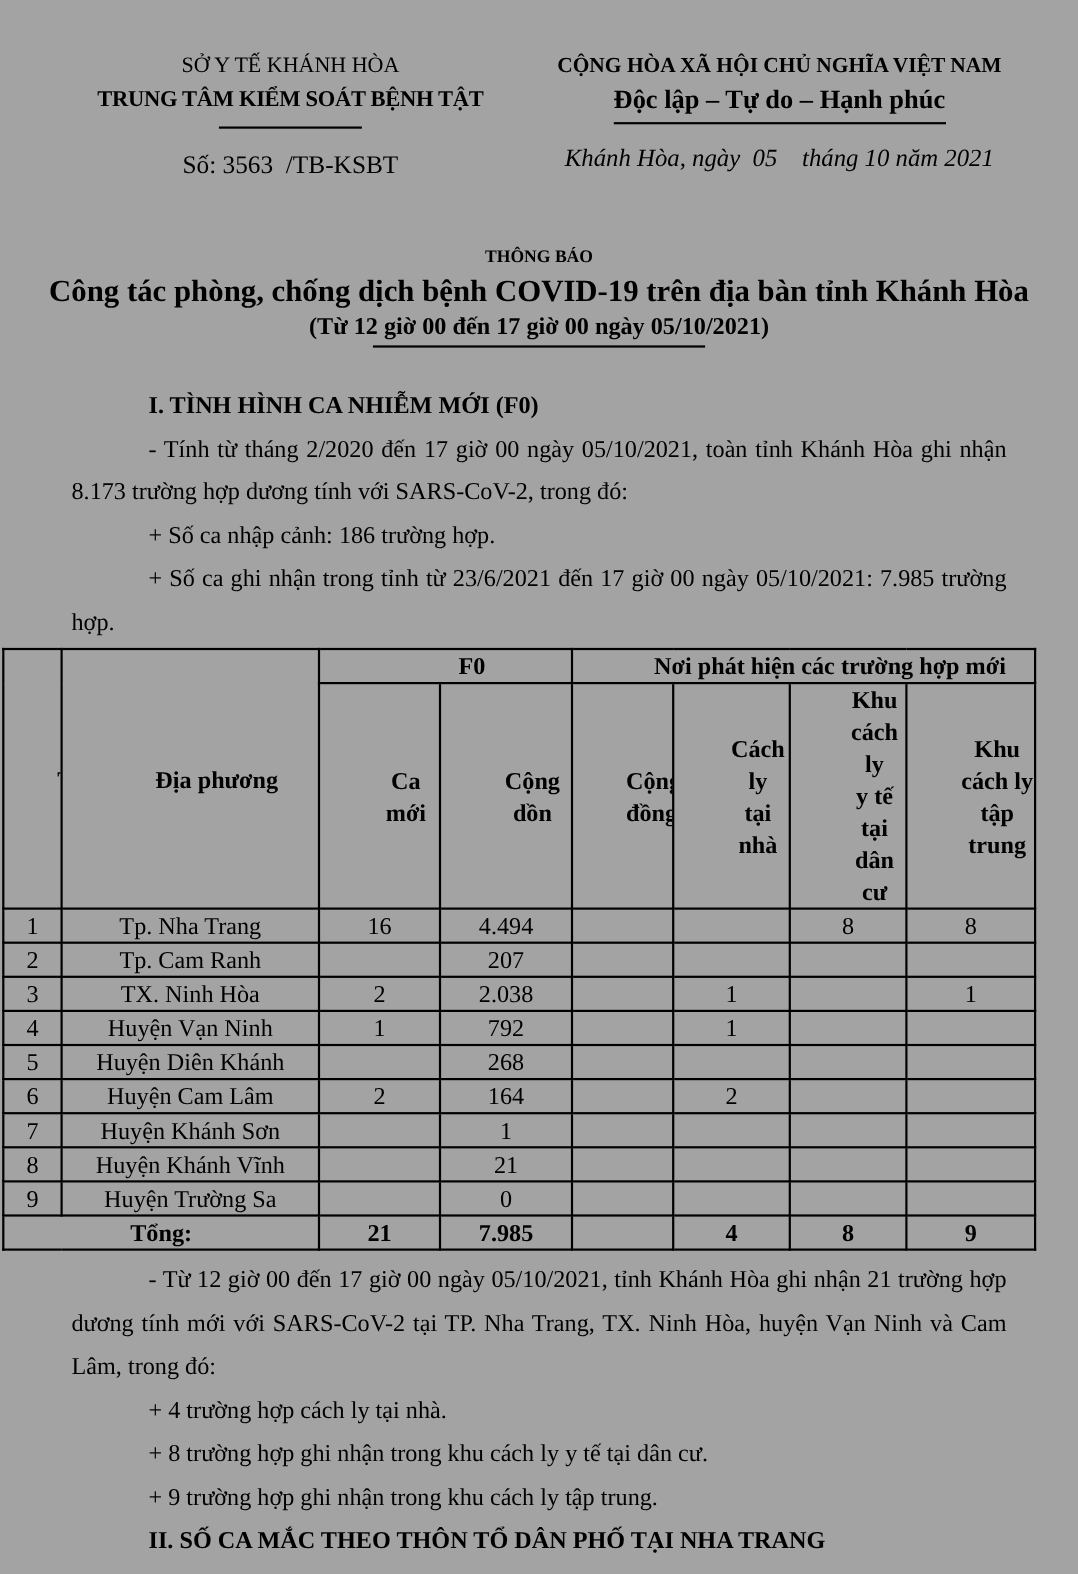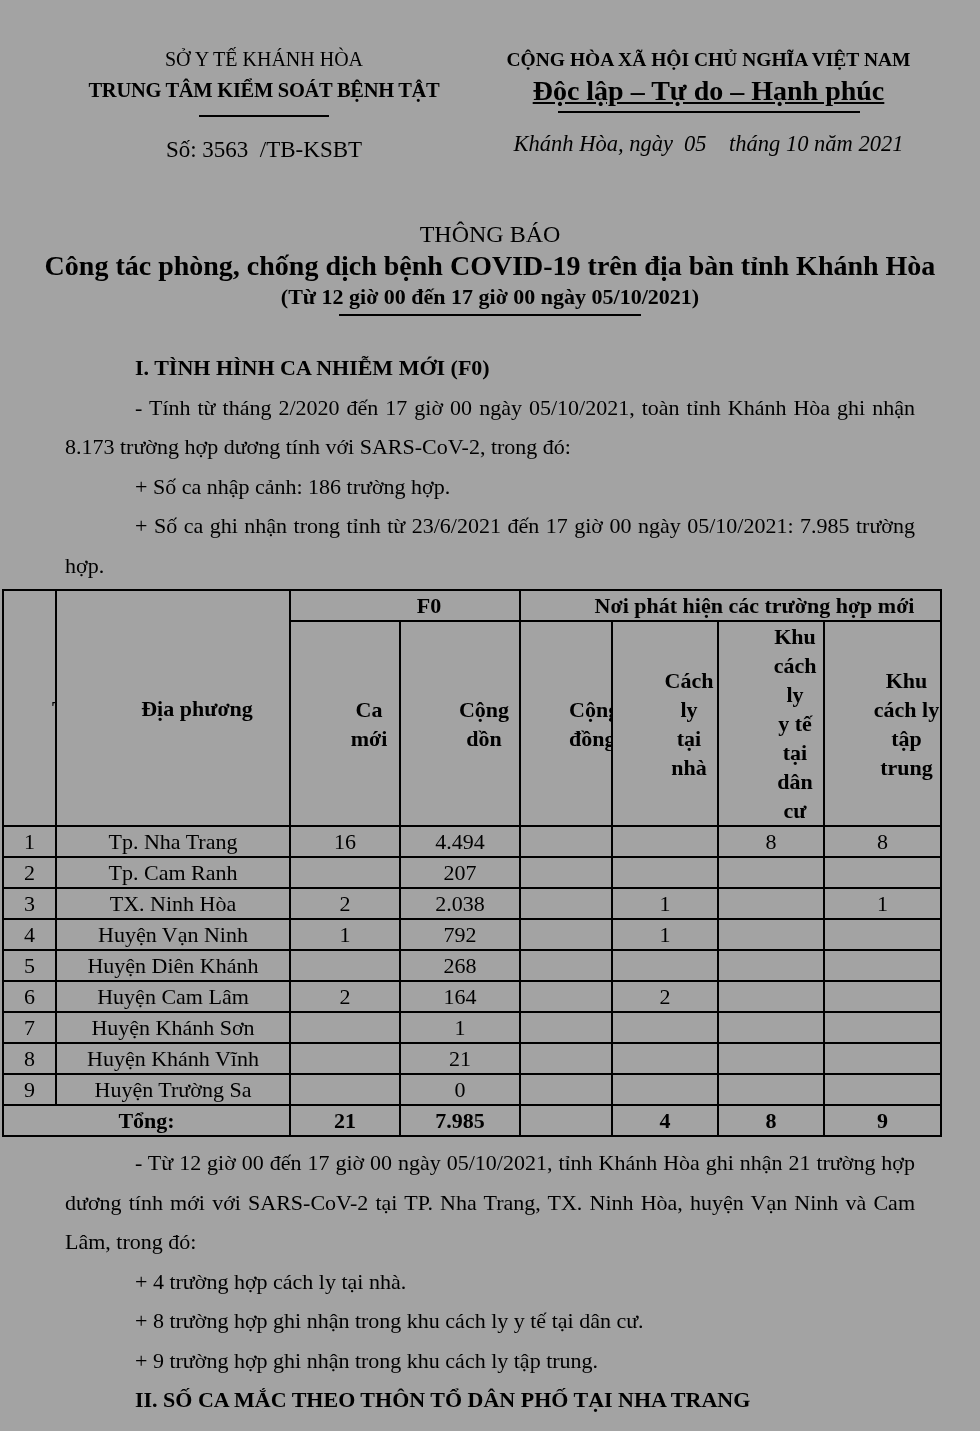--- a/index.html
+++ b/index.html
@@ -17,26 +17,26 @@
   
   .header { display: flex; padding-top: 44px; }
   .hdr-left { width: 470px; padding-left: 58px; box-sizing: border-box; text-align: center; }
   .hdr-right { width: 477px; text-align: center; }
   .org-parent { font-size: 20px; line-height: 30px; }
   .org-name   { font-size: 20.5px; font-weight: bold; line-height: 32px; letter-spacing: -0.3px; }
   .rule { height: 0; border-top: 2.5px solid #000; }
   .rule-left  { width: 130px; margin: 9px auto 0; }
   .doc-number { font-size: 23px; margin-top: 20px; white-space: pre; }
   .national-title { font-size: 19.5px; font-weight: bold; line-height: 32px; }
-  .national-motto { font-size: 28px; font-weight: bold; line-height: 30px; text-decoration: underline; }
+  .national-motto { font-size: 24px; font-weight: bold; line-height: 30px; }
   .rule-right { width: 302px; margin: 5px auto 0; }
   .place-date { font-size: 22.5px; font-style: italic; margin-top: 18px; white-space: pre; }
   
   .title-block { text-align: center; margin-top: 55px; }
-  .title-1 { font-size: 24px; font-weight: normal; line-height: 32px; }
+  .title-1 { font-size: 16px; font-weight: bold; line-height: 32px; }
   .title-2 { font-size: 28px; font-weight: bold; line-height: 31px; }
   .title-3 { font-size: 22px; font-weight: bold; line-height: 31px; }
   .rule-title { width: 302px; margin: 2px auto 0; }
   
   .body-block { padding: 0 65px; }
   .body-1 { margin-top: 32px; }
   .body-2 { margin-top: 6px; }
   .body-block p {
     margin: 0;
     font-size: 22px;

